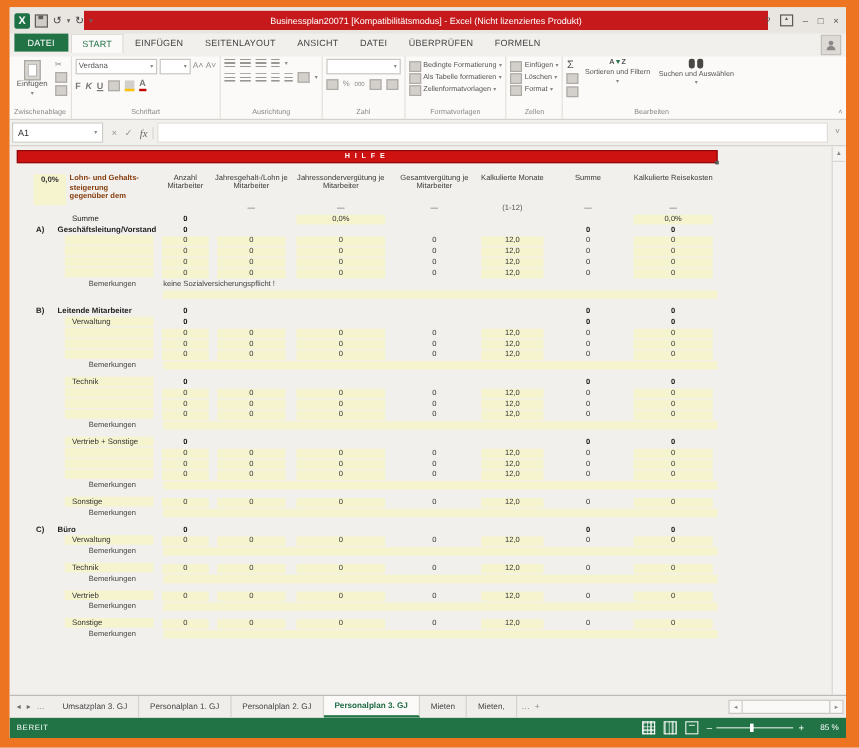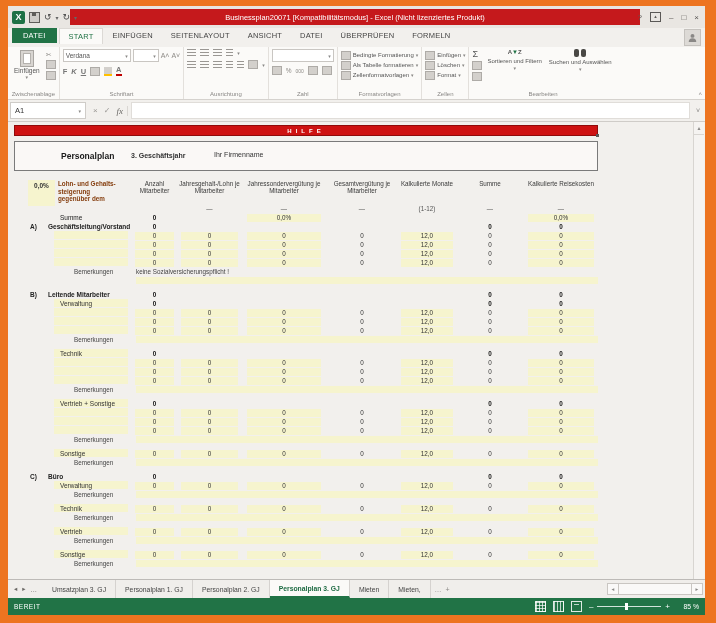--- a/index.html
+++ b/index.html
@@ -343,25 +343,20 @@
       </div>
       <div class="fxinput"></div>
       <span class="fxchev">˅</span>
     </div>
 
     <div class="sheet">
       <div class="content">
         <div class="hilfe">
             <span>HILFE</span>
           </div>
-        <div class="planbox">
-          <span class="t1">Personalplan</span>
-          <span class="t2">3. Geschäftsjahr</span>
-          <span class="t3">Ihr Firmenname</span>
-        </div>
         <div class="gridhead">
           <div class="ghlabel">
             <div class="grate">0,0%</div>
             <div class="glabel">
               <div>Lohn- und Gehalts-</div>
               <div>steigerung</div>
               <div>gegenüber dem</div>
             </div>
           </div>
           <div id="hcols" style="display:flex;flex:1;">

